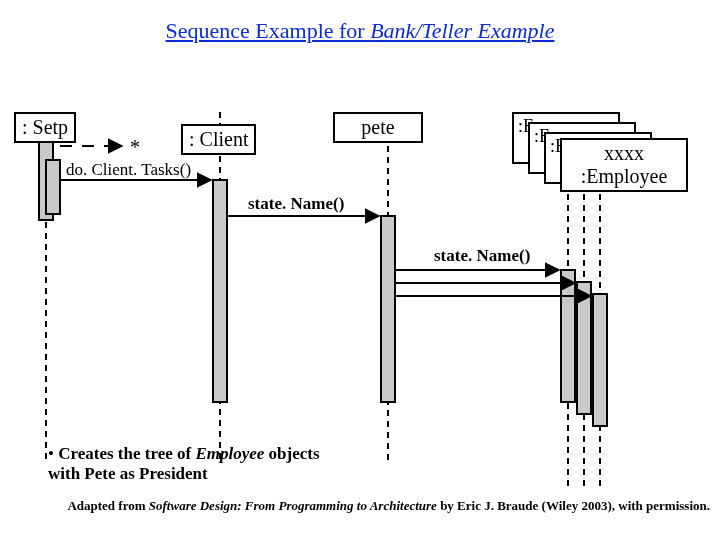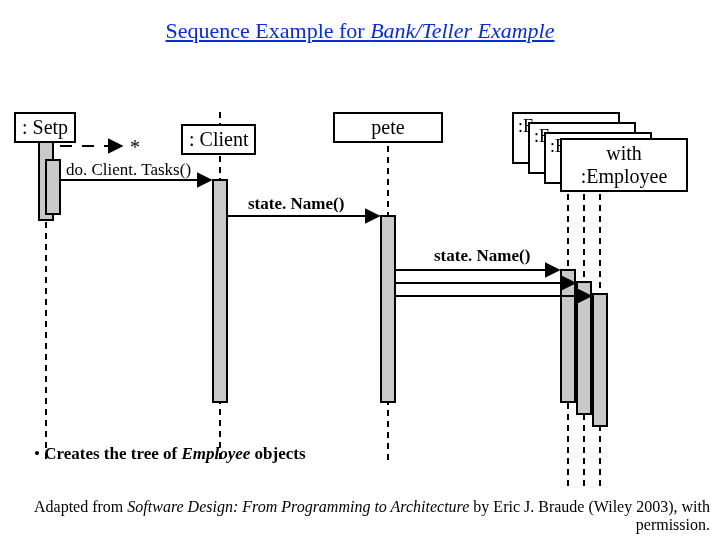--- a/index.html
+++ b/index.html
@@ -33,21 +33,22 @@
     line-height: 1.15;
     box-sizing: border-box;
     margin-top: 30px;
   }
   .attribution {
     position: absolute;
     top: 498px;
     left: 8px;
     right: 10px;
     text-align: right;
-    font-size: 16px;
+    font-size: 13px;
+    font-weight: bold;
   }
   .attribution .it { font-style: italic; }
 </style>
 </head>
 <body>
 
 <div class="title">
   <span>Sequence Example for </span><span class="it">Bank/Teller Example</span>
 </div>
 
@@ -87,36 +88,37 @@
   <line x1="395" y1="283" x2="575" y2="283" stroke="#000" stroke-width="2" marker-end="url(#arrow)"></line>
   <line x1="395" y1="296" x2="591" y2="296" stroke="#000" stroke-width="2" marker-end="url(#arrow)"></line>
 </svg>
 
 <div class="box" style="top:82px;left:14px;">
   <span>: Setp</span>
 </div>
 <div class="box" style="top:94px;left:181px;">
   <span>: Client</span>
 </div>
-<div class="box" style="top:82px;left:333px;width:110px;">
+<div class="box" style="top:82px;left:333px;width:90px;">
   <span>pete</span><br>
 </div>
 
 <div class="box" style="top:82px;left:512px;width:108px;height:52px;text-align:left;padding:2px 4px;font-size:18px;">:<span>E</span></div>
 <div class="box" style="top:92px;left:528px;width:108px;height:52px;text-align:left;padding:2px 4px;font-size:18px;">:<span>E</span></div>
 <div class="box" style="top:102px;left:544px;width:108px;height:52px;text-align:left;padding:2px 4px;font-size:18px;">:<span>E</span></div>
 <div class="box" style="top:108px;left:560px;width:128px;text-align:center;">
-  <span>with</span><br>
+  <span>xxxx</span><br>
   :<span>Employee</span>
 </div>
 
 <div style="position:absolute;top:136px;left:130px;font-size:20px;">*</div>
 <div style="position:absolute;top:160px;left:66px;font-size:17px;font-weight:normal;">do. Client. Tasks()</div>
 <div style="position:absolute;top:194px;left:248px;font-size:17px;font-weight:bold;">state. Name()</div>
 <div style="position:absolute;top:246px;left:434px;font-size:17px;font-weight:bold;">state. Name()</div>
 
-<div style="position:absolute;top:444px;left:34px;font-size:17px;line-height:1.2;">
+<div style="position:absolute;top:444px;left:48px;font-size:17px;line-height:1.2;">
   <span>•</span><b><span> Creates the tree of </span><i><span>Employee</span></i><span> objects</span></b><br>
+  <b><span>with Pete as President</span></b>
 </div>
 
 <div class="attribution">
   <span>Adapted from </span><span class="it">Software Design: From Programming to Architecture</span><span> by Eric J. Braude (Wiley 2003), with permission.</span>
 </div>
 
 </body></html>

